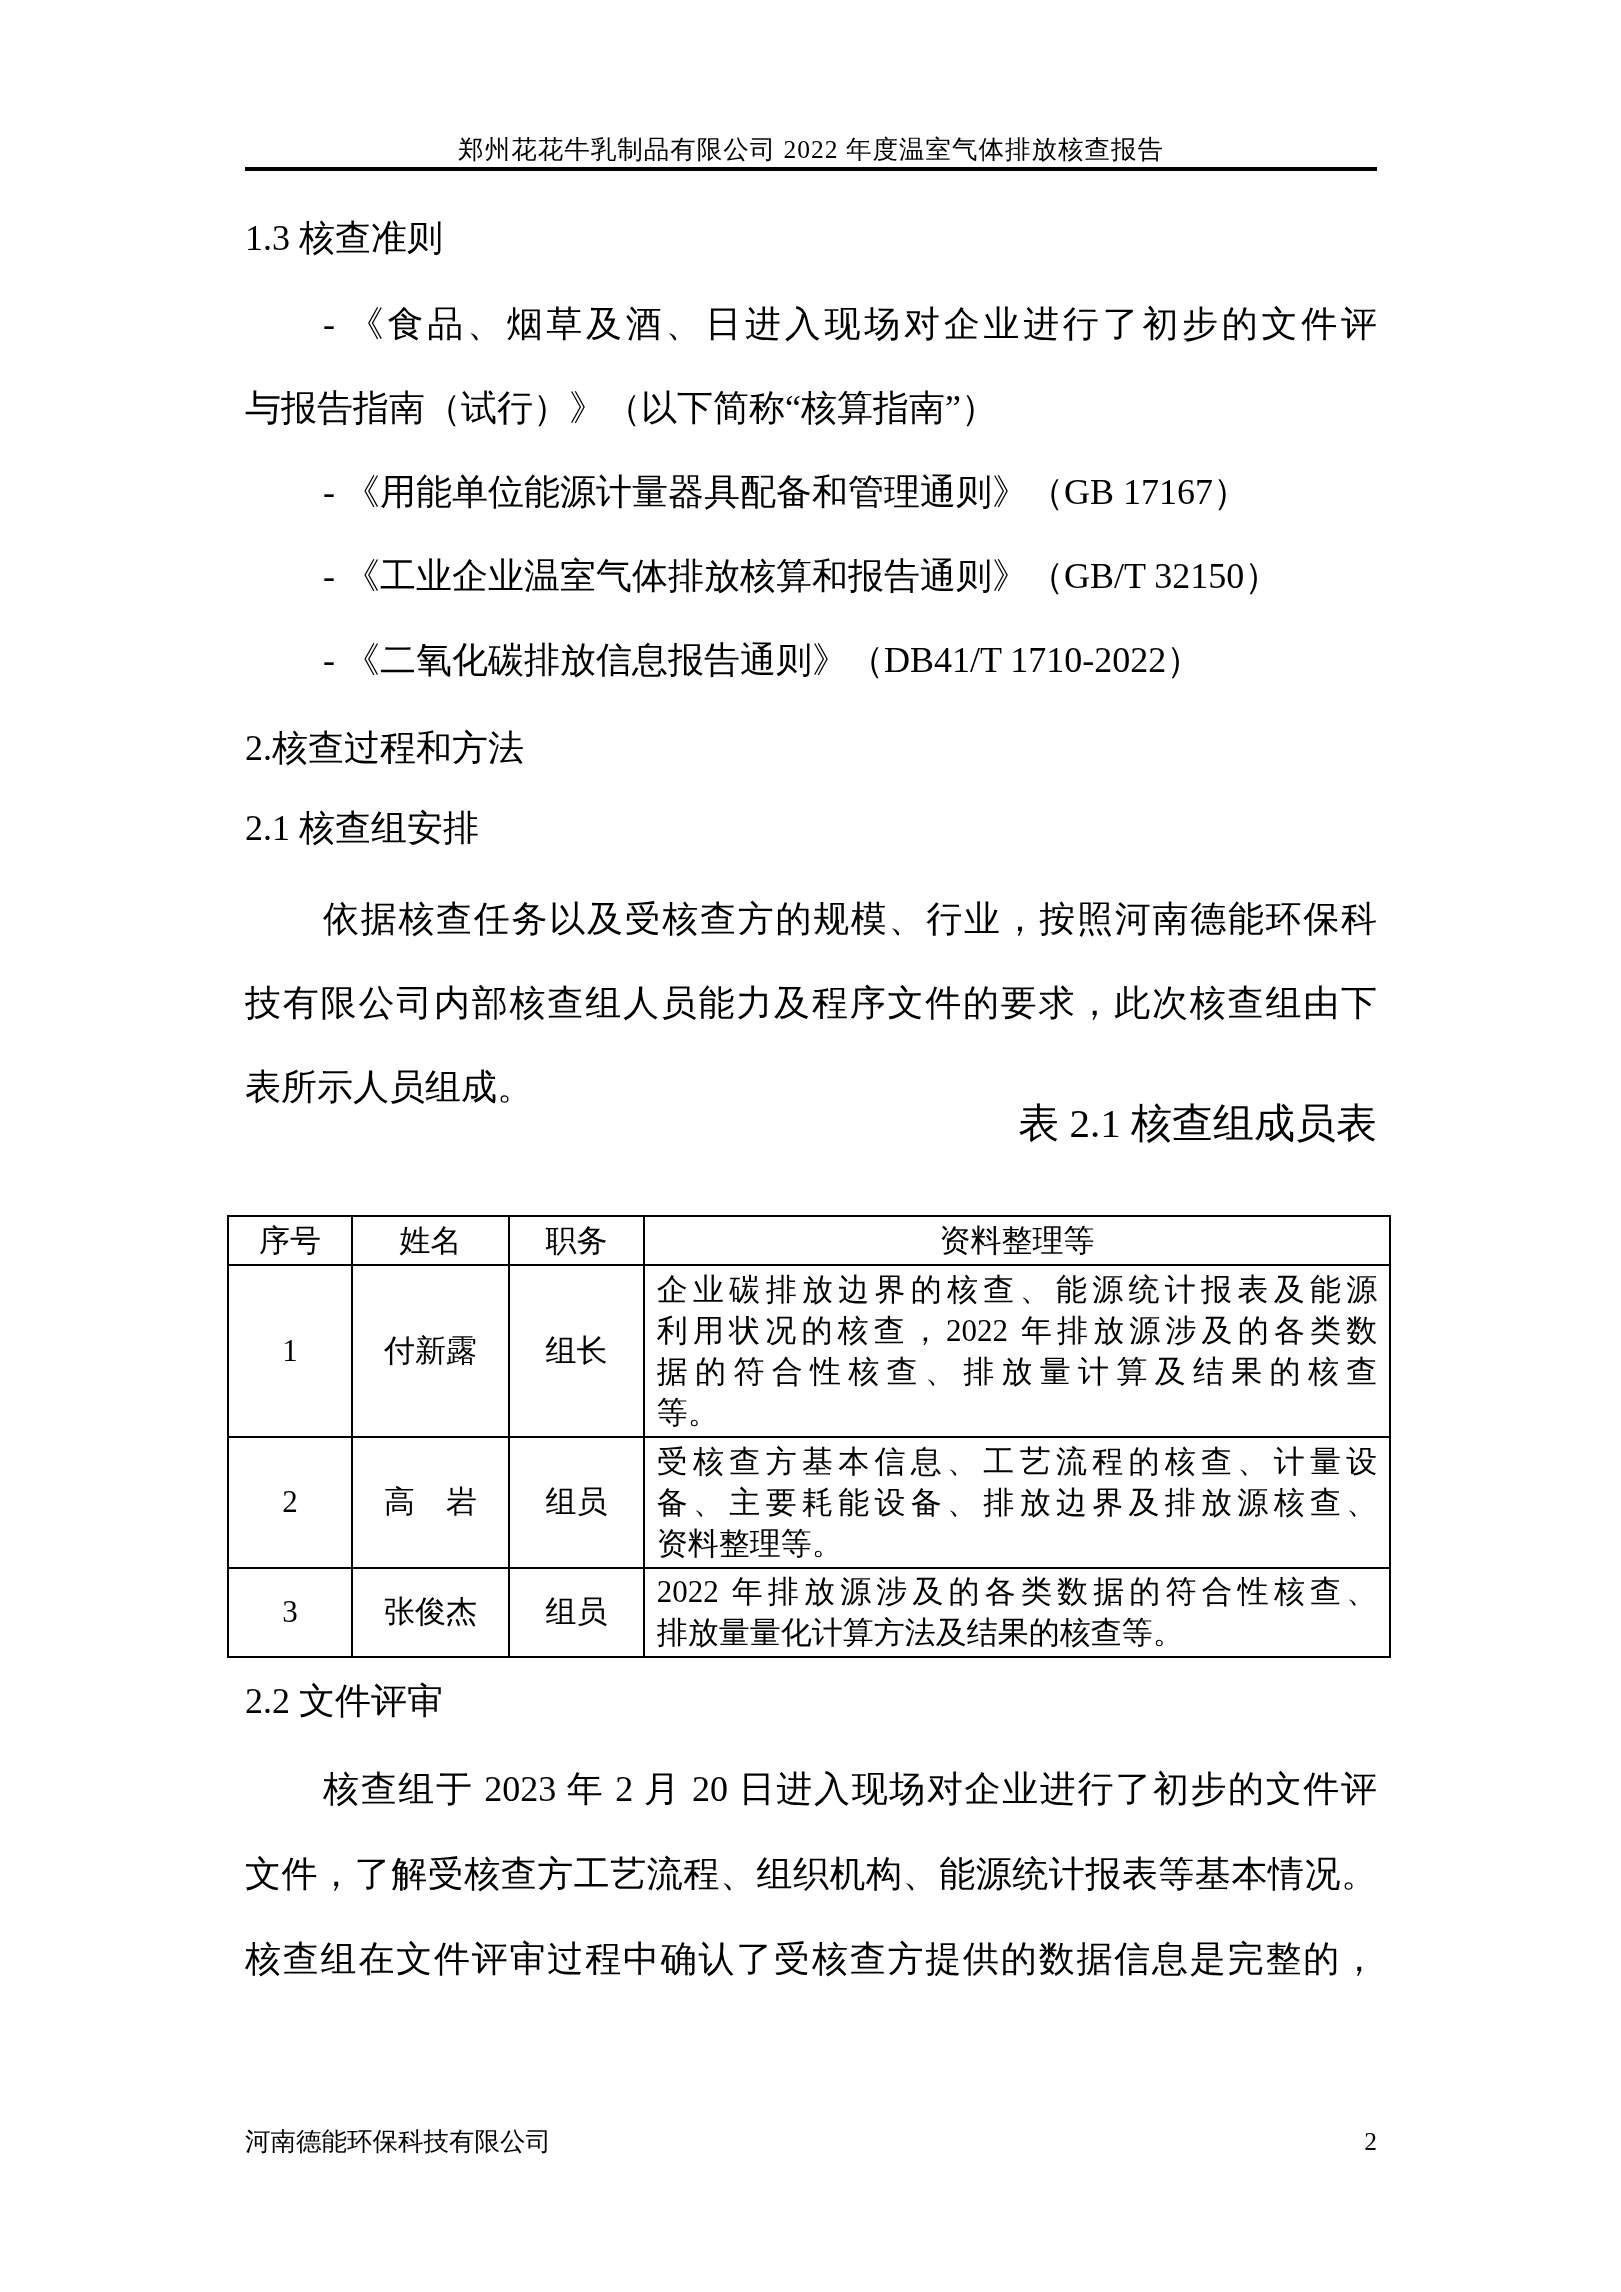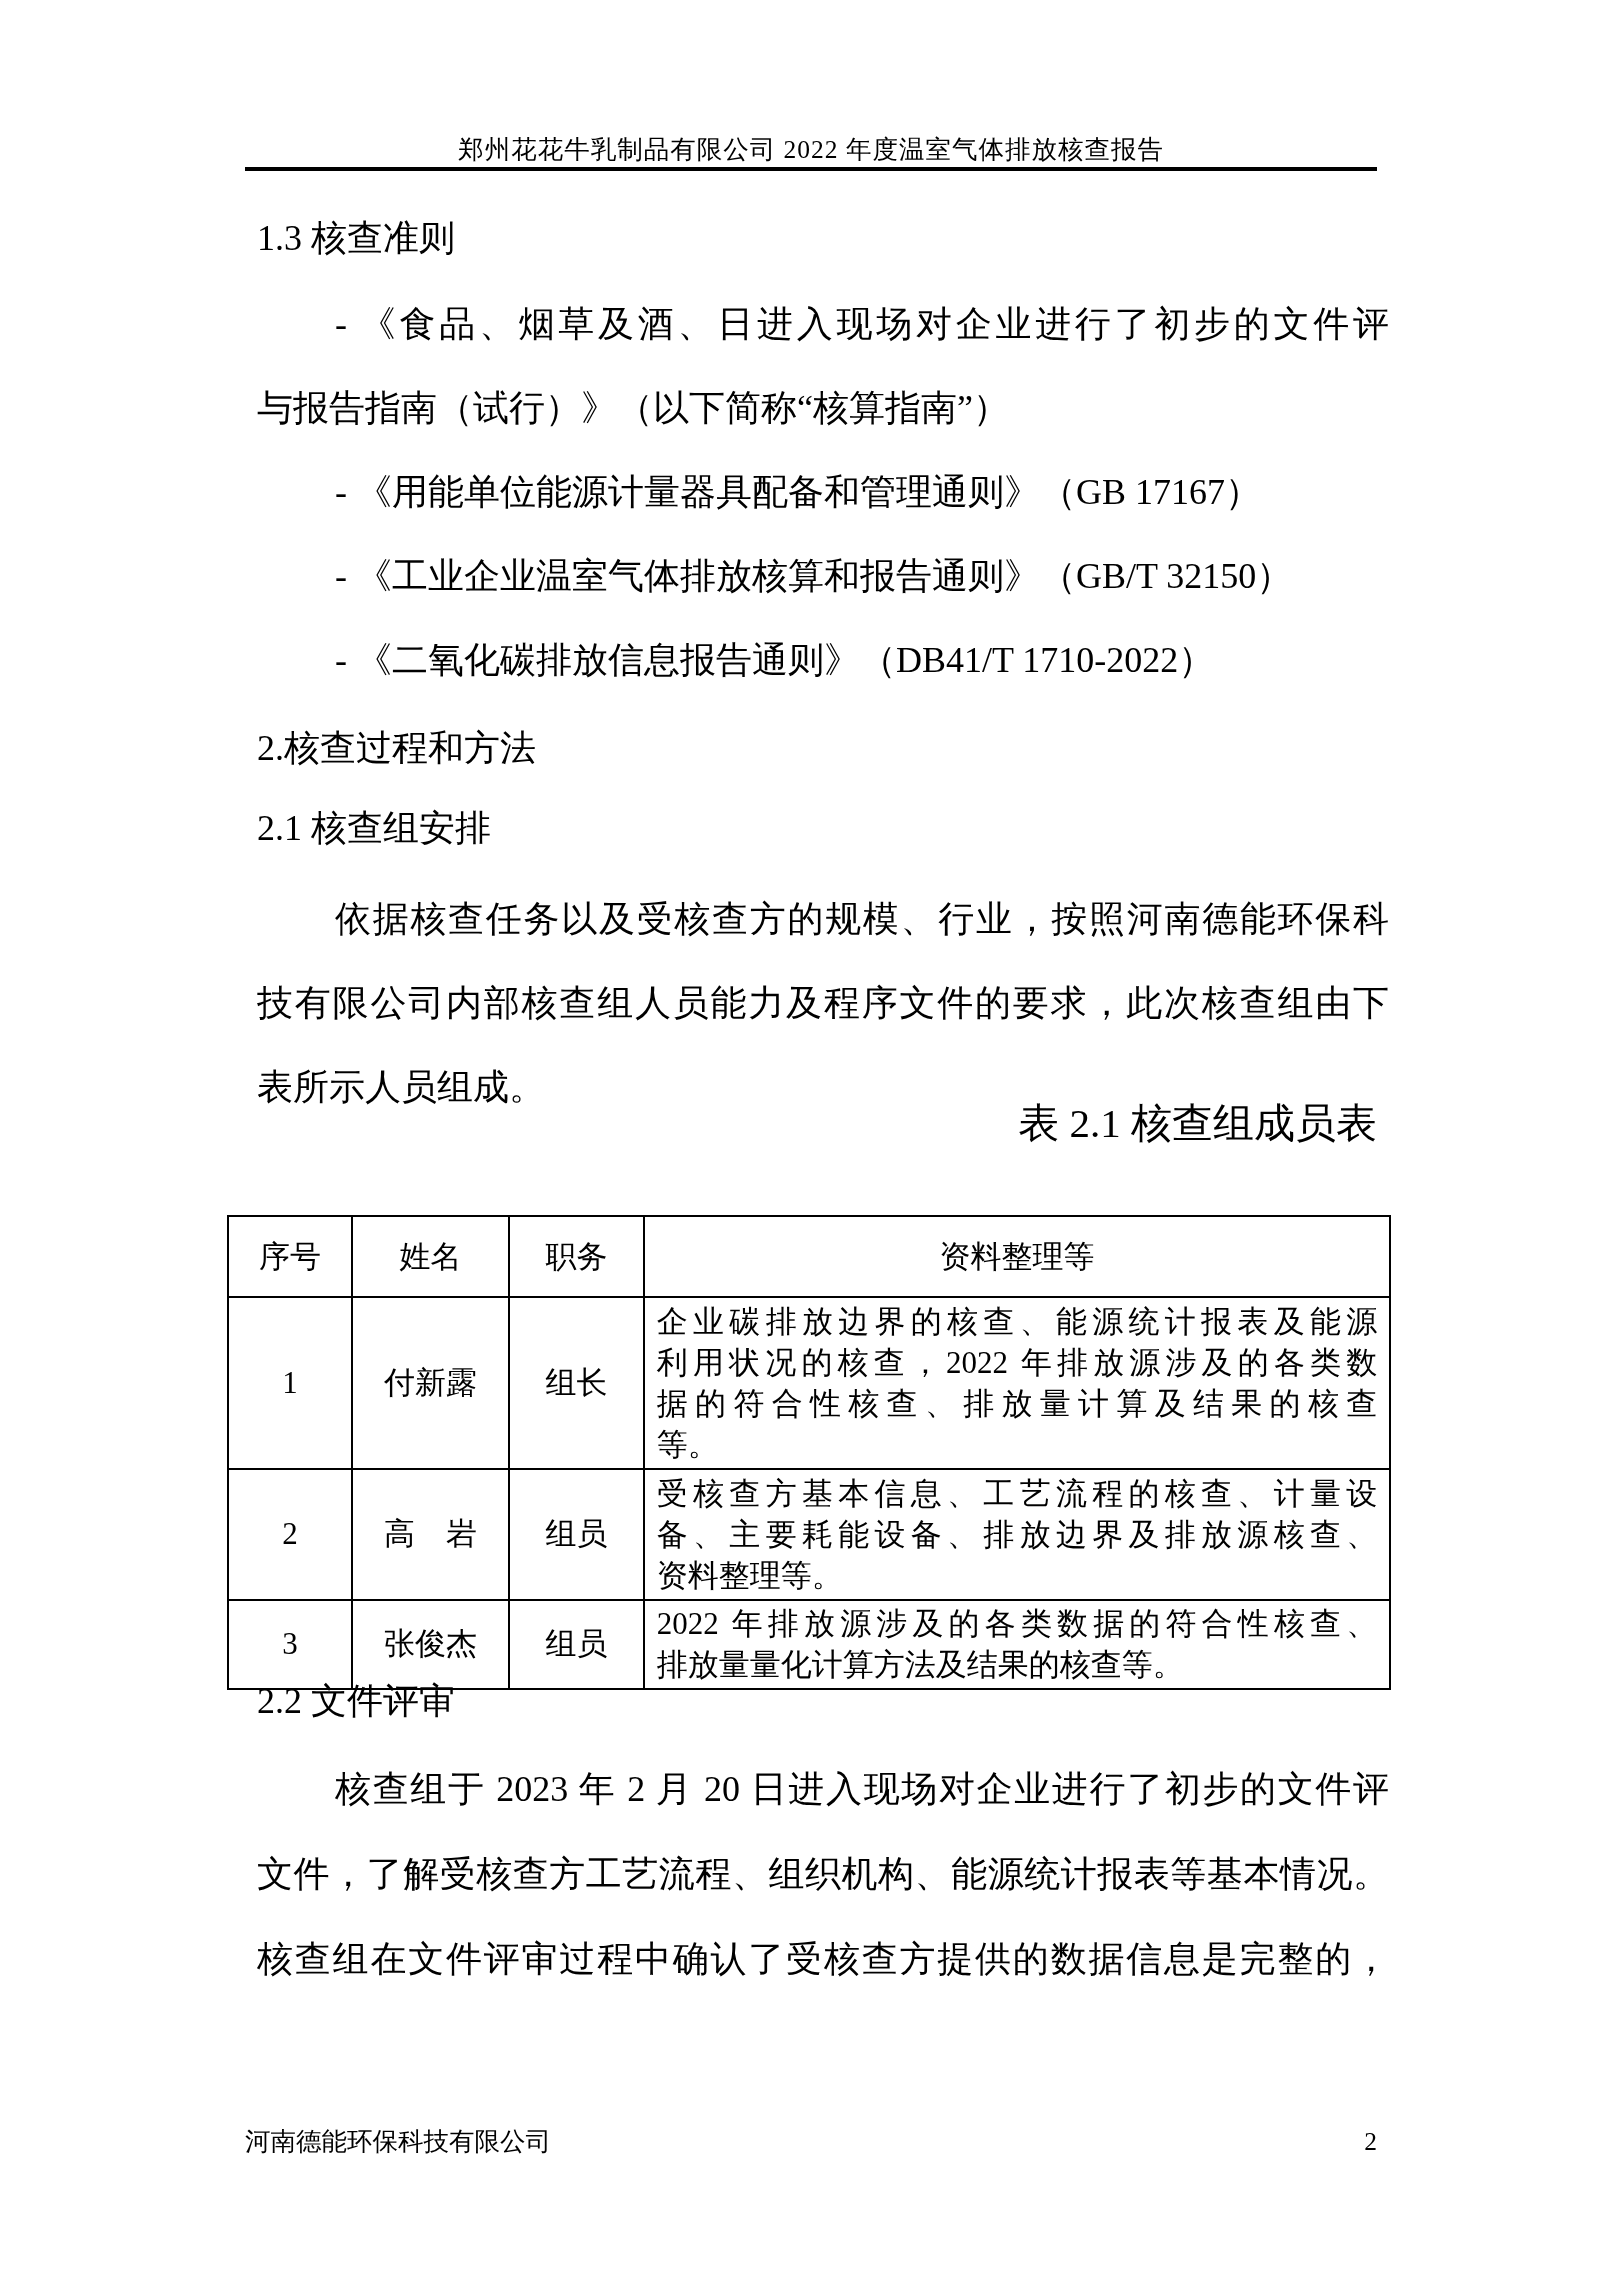--- a/index.html
+++ b/index.html
@@ -17,21 +17,21 @@
   .page-header{
     top:130px;left:245px;width:1132px;height:39px;
     line-height:39px;font-size:25.5px;text-align:center;
     letter-spacing:1px;
   }
   .header-rule{
     top:167px;left:245px;width:1132px;height:3.9px;
     background:#000;
   }
   
-  .textblock{left:245px;width:1132px;margin-left:12px;}
+  .textblock{left:245px;width:1132px;}
   .bline{
     font-size:36px;height:84px;line-height:84px;
     text-align:left;
   }
   .bline.lh87{height:85px;line-height:85px;}
   .indent{padding-left:78px;}
   .stretch{text-align:justify;text-align-last:justify;}
   .heading{font-size:36px;height:84px;line-height:84px;}
   
   .table-title{
@@ -43,21 +43,21 @@
     top:1215px;left:227px;
     border-collapse:collapse;table-layout:fixed;
     width:1162px;
     font-size:31px;
   }
   table.members{position:absolute;}
   .members th,.members td{
     border:2px solid #000;
     vertical-align:middle;
     font-weight:normal;
-    padding:16px;
+    padding:0;
   }
   .members{border:2.9px solid #000;}
   .members th{height:47px;text-align:center;}
   .members td.c{text-align:center;}
   .members td.duty{padding:2.9px 11.8px;}
   .duty-line{
     font-size:31px;line-height:41px;
     text-align:left;
   }
   .duty-line.stretch{text-align:justify;text-align-last:justify;}

